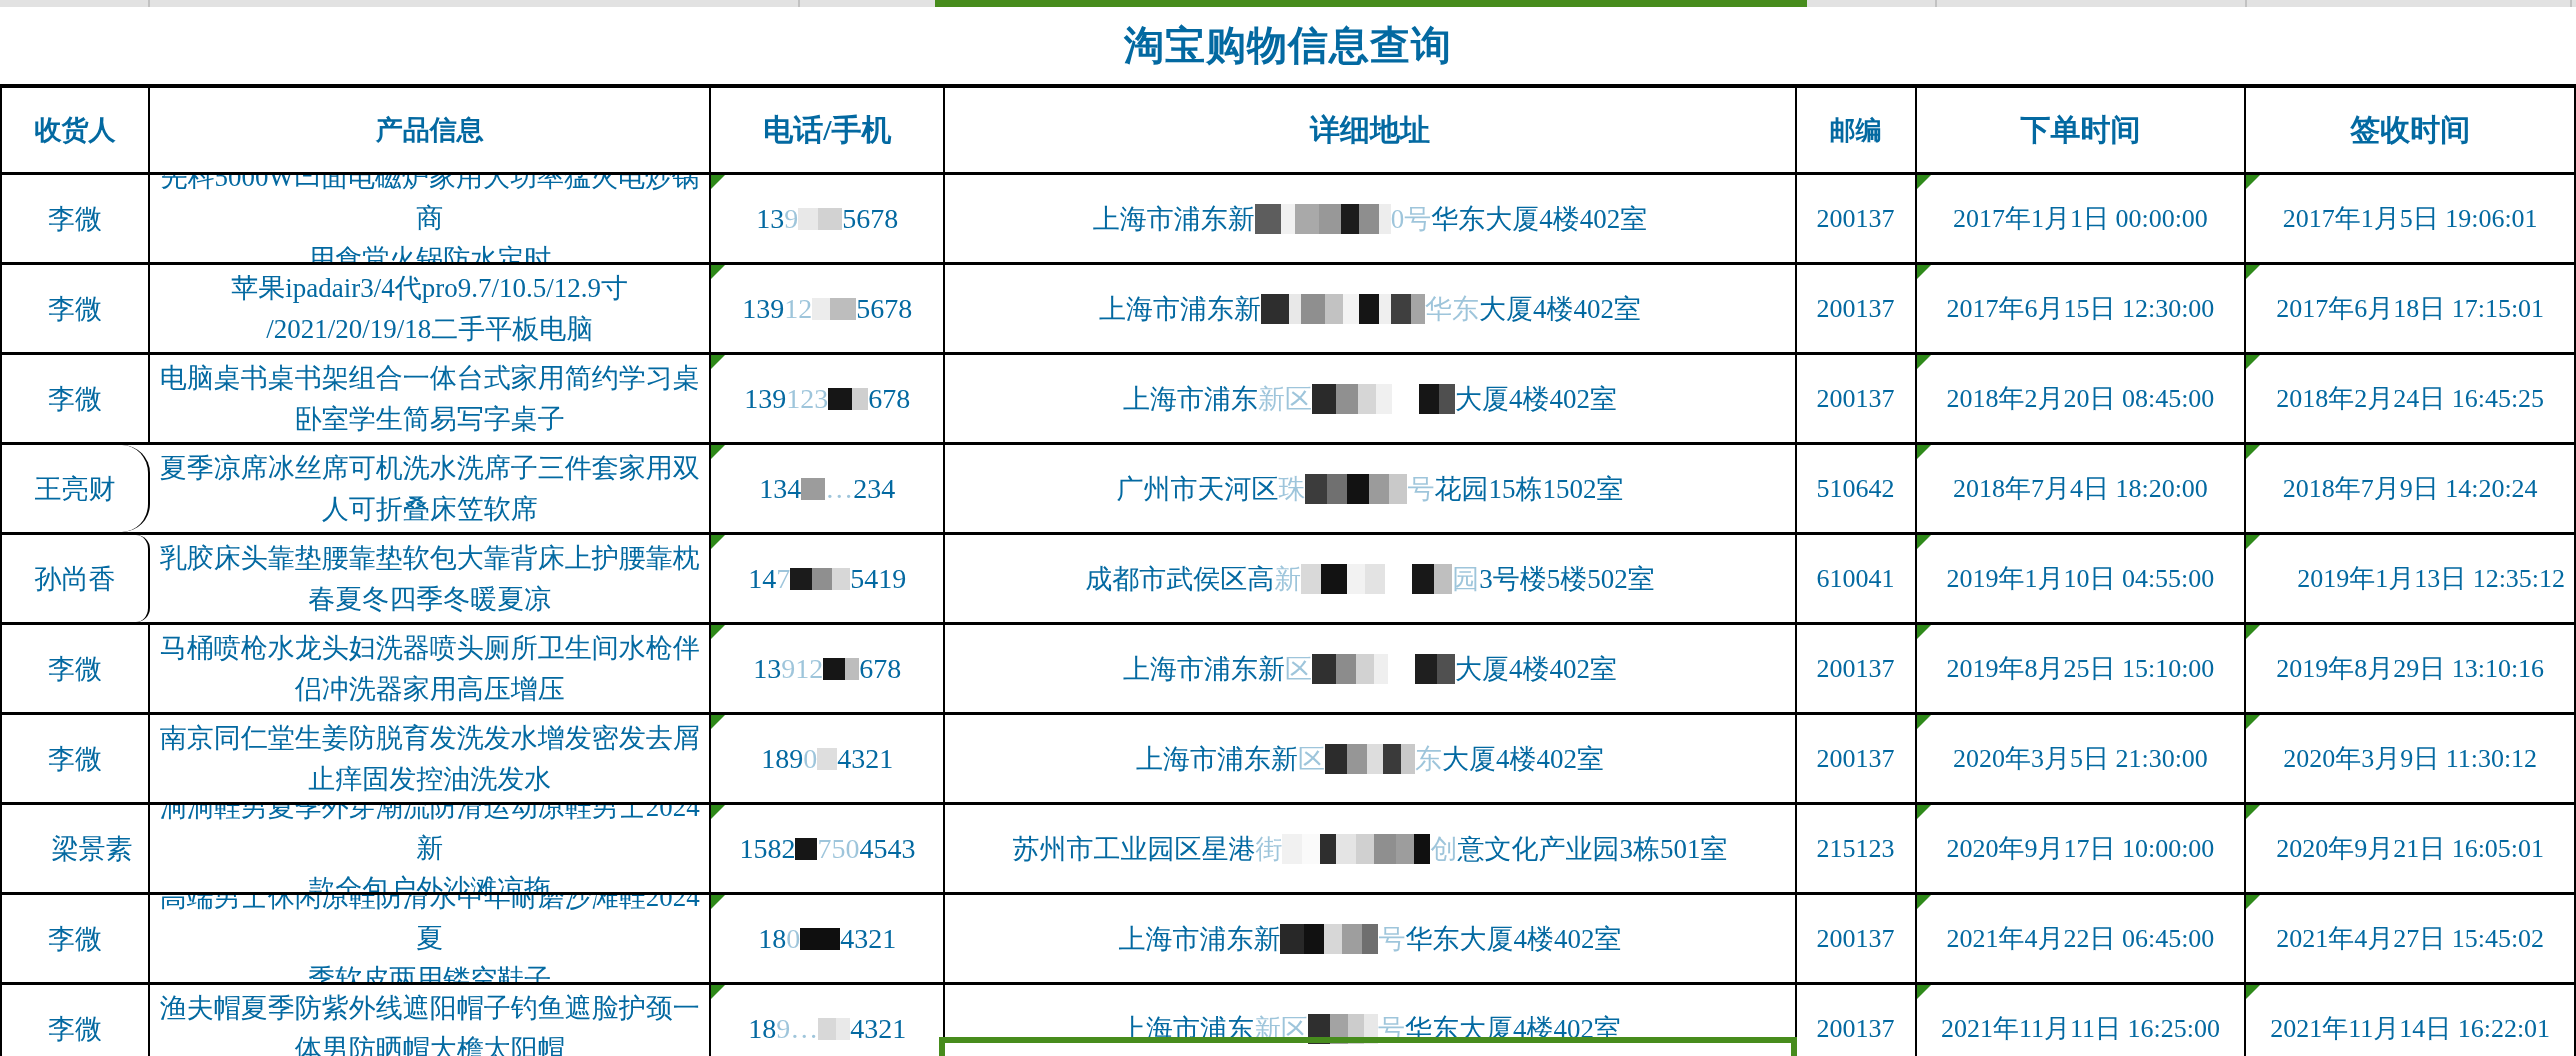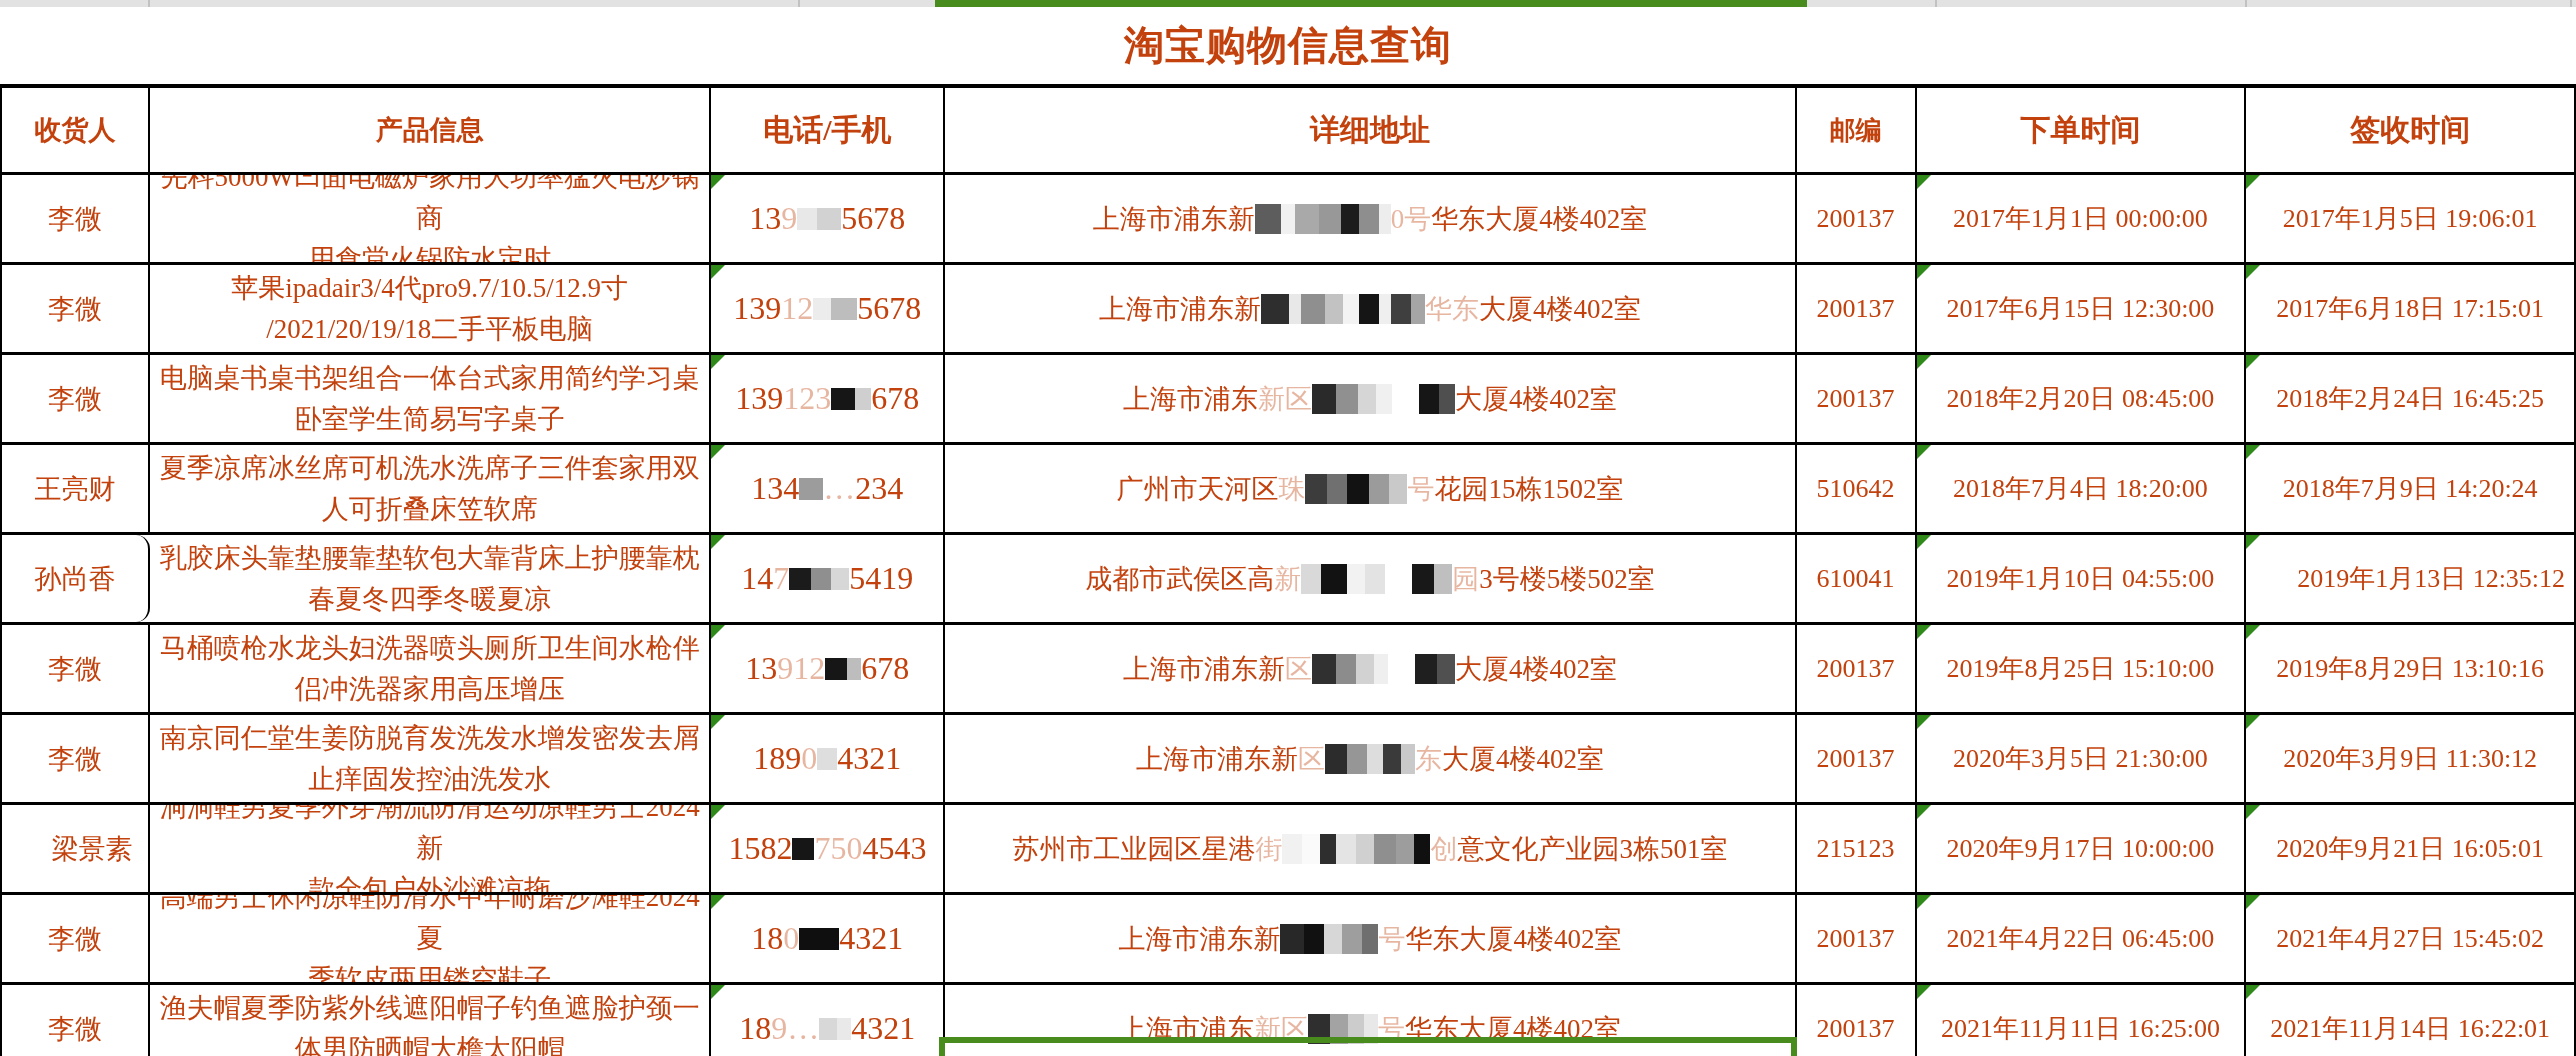--- a/index.html
+++ b/index.html
@@ -1,17 +1,17 @@
 <!DOCTYPE html>
 <html><head>
 <meta charset="utf-8">
 <style>
   html,body{margin:0;padding:0;background:#fff;}
   #stage{position:relative;width:2576px;height:1057px;background:#fff;overflow:hidden;
-         font-family:"Liberation Serif","DejaVu Serif",serif;color:#c2410c;}
+         font-family:"Liberation Serif","DejaVu Serif",serif;color:#0369a1;}
   
   #top-strip{position:absolute;left:0;top:0;width:2576px;height:7px;background:#e2e2e2;}
   .strip-sep{position:absolute;top:0;width:2px;height:7px;background:#c2c2c2;}
   #top-green{position:absolute;left:935px;top:0;width:872px;height:7px;}
   
   #title-row{position:absolute;left:0;top:7px;width:2576px;height:77px;
              display:flex;align-items:center;justify-content:center;}
   #title-row .t{font-size:40px;font-weight:700;letter-spacing:1px;}
   
   #grid{position:absolute;left:0;top:84px;width:2576px;}
@@ -21,21 +21,21 @@
   .row.last{border-bottom:4px solid #000;}
   .cell{position:relative;box-sizing:border-box;border-right:2px solid #000;
         display:flex;flex-direction:column;align-items:center;justify-content:center;
         text-align:center;overflow:hidden;}
   .hcell{font-weight:700;font-size:30px;justify-content:center;}
   .c-recipient{font-size:27px;}
   .c-product{font-size:27px;line-height:41px;}
   .c-zip{font-size:26px;}
   .c-time{font-size:26px;white-space:nowrap;font-family:Liberation Serif, serif;}
   .segline{white-space:nowrap;display:flex;align-items:center;justify-content:center;}
-  .c-phone .segline{font-size:32px;}
+  .c-phone .segline{font-size:28px;}
   .c-address .segline{font-size:27px;}
   .seg-t{white-space:pre;}
   .seg-g{white-space:pre;opacity:.38;}
   .seg-b{display:inline-block;height:30px;}
   .c-phone .seg-b{height:22px;}
   .tri{position:absolute;left:0;top:0;width:0;height:0;
        border-top:14px solid #2f8a1a;border-right:14px solid transparent;}
   
   .sel{position:absolute;z-index:6;}
 </style>
@@ -209,21 +209,21 @@
         <div class="cell c-order_time c-time" style="width: 330px;">
           <div class="tri" style="border-top-color: rgb(47, 138, 26);"></div>
           <span>2018年2月20日 08:45:00</span>
         </div>
         <div class="cell c-sign_time c-time" style="width: 330px;">
           <div class="tri" style="border-top-color: rgb(47, 138, 26);"></div>
           <span>2018年2月24日 16:45:25</span>
         </div>
       </div>
       <div class="row data">
-        <div class="cell c-recipient" style="width: 148px;">
+        <div class="cell c-recipient" style="width: 148px; border-radius: 28px;">
           <span>王亮财</span>
         </div>
         <div class="cell c-product" style="width: 562px;">
           <div>夏季凉席冰丝席可机洗水洗席子三件套家用双</div>
           <div>人可折叠床笠软席</div>
         </div>
         <div class="cell c-phone" style="width: 234px;">
           <div class="tri" style="border-top-color: rgb(47, 138, 26);"></div>
           <span class="segline">
             <span class="seg-t">134</span>

